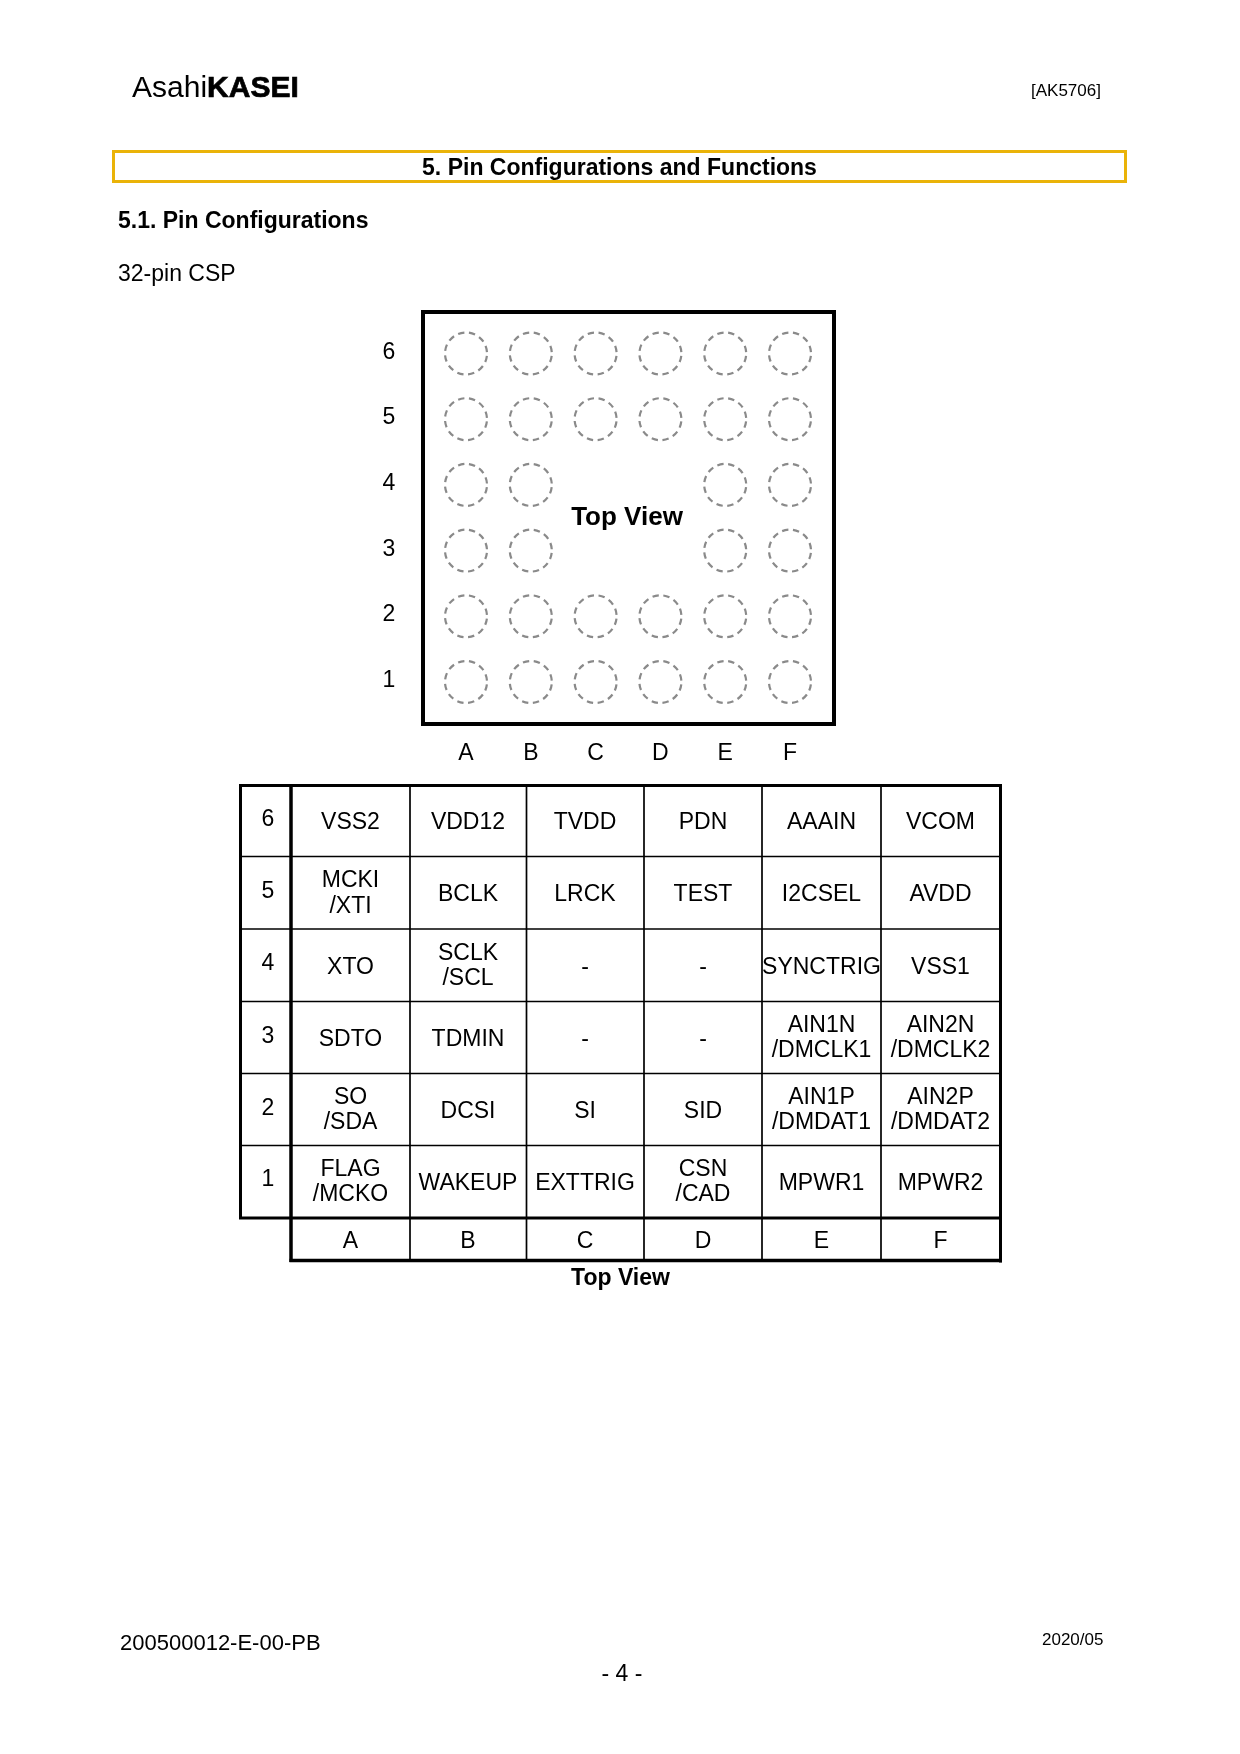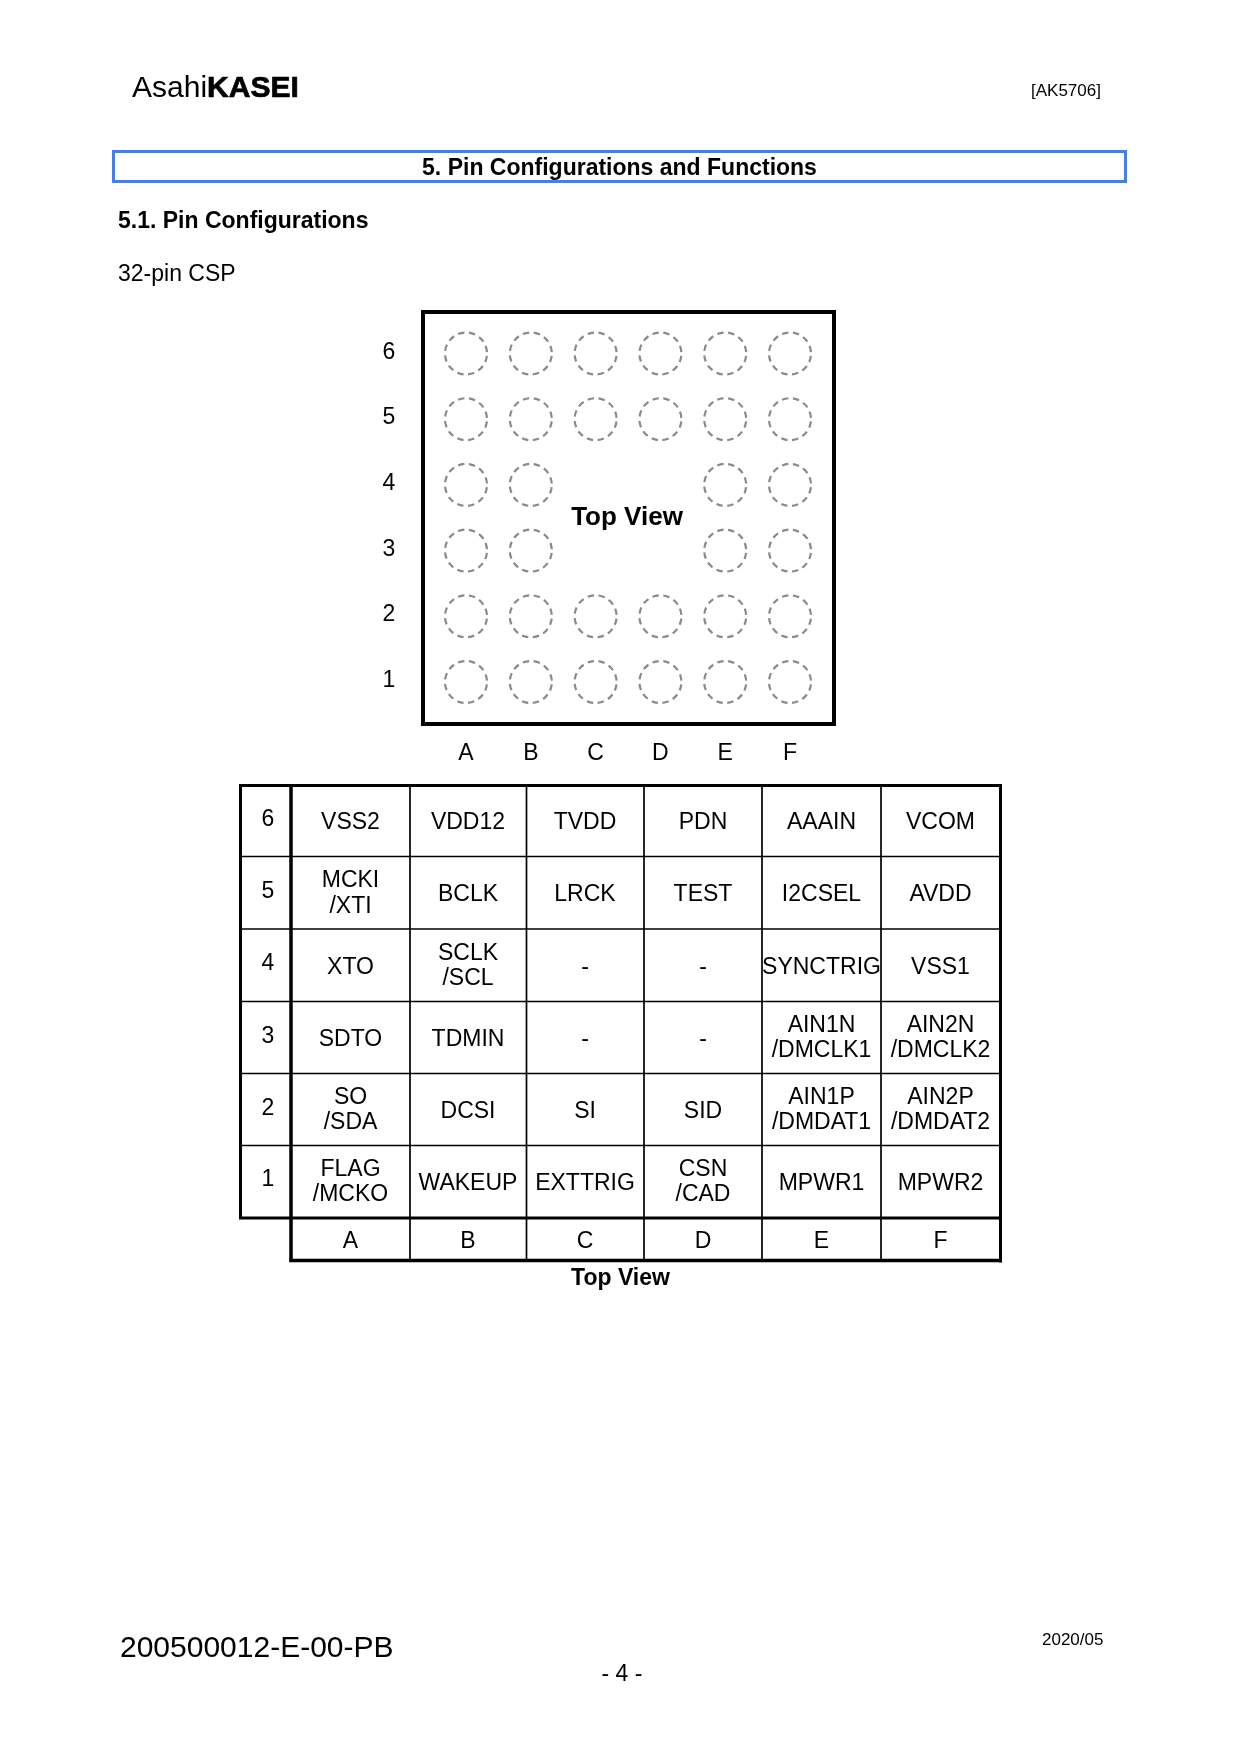--- a/index.html
+++ b/index.html
@@ -7,21 +7,21 @@
        font-family:"Liberation Sans",sans-serif;color:#000;}
   .abs{position:absolute;}
 </style>
 </head>
 <body>
 
 <div class="abs" style="left:108px;top:74px;font-size:30px;line-height:25px;margin-left:24px;">Asahi<span style="font-weight:bold;-webkit-text-stroke:0.7px #000;">KASEI</span></div>
 
 <div class="abs" style="left:1031px;top:79px;font-size:17px;line-height:24px;">[AK5706]</div>
 
-<div class="abs" style="left:112px;top:150px;width:1009px;height:27px;border:3px solid #3b82f6;font-size:23px;font-weight:bold;text-align:center;line-height:28px;">5. Pin Configurations and Functions</div>
+<div class="abs" style="left:112px;top:150px;width:1009px;height:27px;border:3px solid #eab308;font-size:23px;font-weight:bold;text-align:center;line-height:28px;">5. Pin Configurations and Functions</div>
 
 <div class="abs" style="left:118px;top:207px;font-size:23px;font-weight:bold;">5.1. Pin Configurations</div>
 
 <div class="abs" style="left:118px;top:260px;font-size:23px;font-weight:normal;">32-pin CSP</div>
 
 <svg class="abs" style="left:360px;top:300px;" width="500" height="475" viewBox="0 0 500 475">
 
   <rect x="63" y="12" width="411" height="412" fill="none" stroke="#000" stroke-width="4"></rect>
 
   <g fill="none" stroke="#8a8a8a" stroke-width="2.2" stroke-dasharray="6.3 4.7" stroke-dashoffset="8.65">
@@ -168,17 +168,17 @@
     <text x="238" y="472.5">B</text>
     <text x="355" y="472.5">C</text>
     <text x="473" y="472.5">D</text>
     <text x="591.5" y="472.5">E</text>
     <text x="710.5" y="472.5">F</text>
   </g>
 
   <text x="390.5" y="510" font-size="23" font-weight="bold" text-anchor="middle">Top View</text>
 </svg>
 
-<div class="abs" style="left:120px;top:1630px;font-size:30px;">200500012-E-00-PB</div>
+<div class="abs" style="left:120px;top:1630px;font-size:22px;">200500012-E-00-PB</div>
 
 <div class="abs" style="left:1042px;top:1630px;font-size:17px;">2020/05</div>
 
 <div class="abs" style="left:0;top:1660px;width:1244px;text-align:center;font-size:23px;">- 4 -</div>
 
 </body></html>

